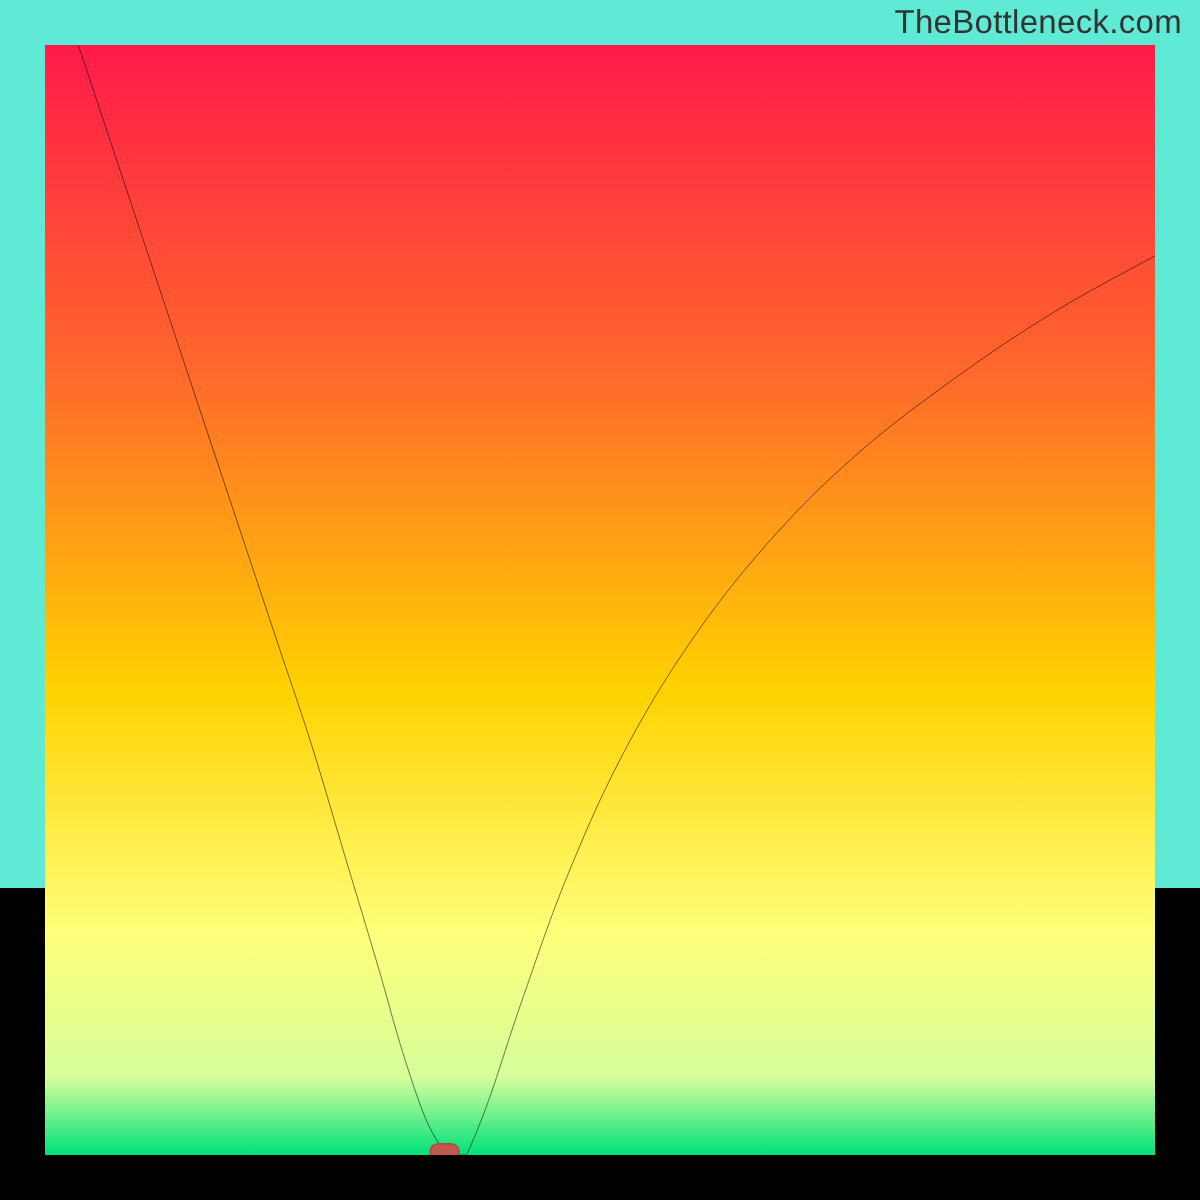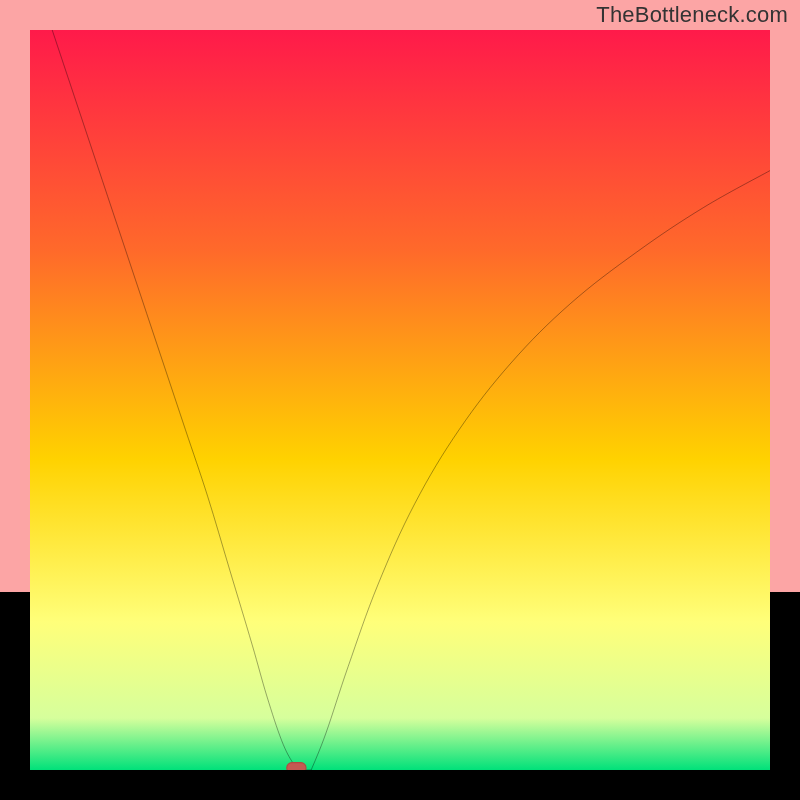--- a/index.html
+++ b/index.html
@@ -7,21 +7,21 @@
     padding: 0;
     width: 800px;
     height: 800px;
     overflow: hidden;
     background: #000;
   }
   .frame {
     position: relative;
     width: 800px;
     height: 592px;
-    background: #fca5a5;
+    background: #5eead4;
   }
   .watermark {
     position: absolute;
     top: 2px;
     right: 12px;
     color: #333333;
     font-family: Arial, Helvetica, sans-serif;
     font-size: 22px;
     letter-spacing: 0.2px;
     z-index: 10;

